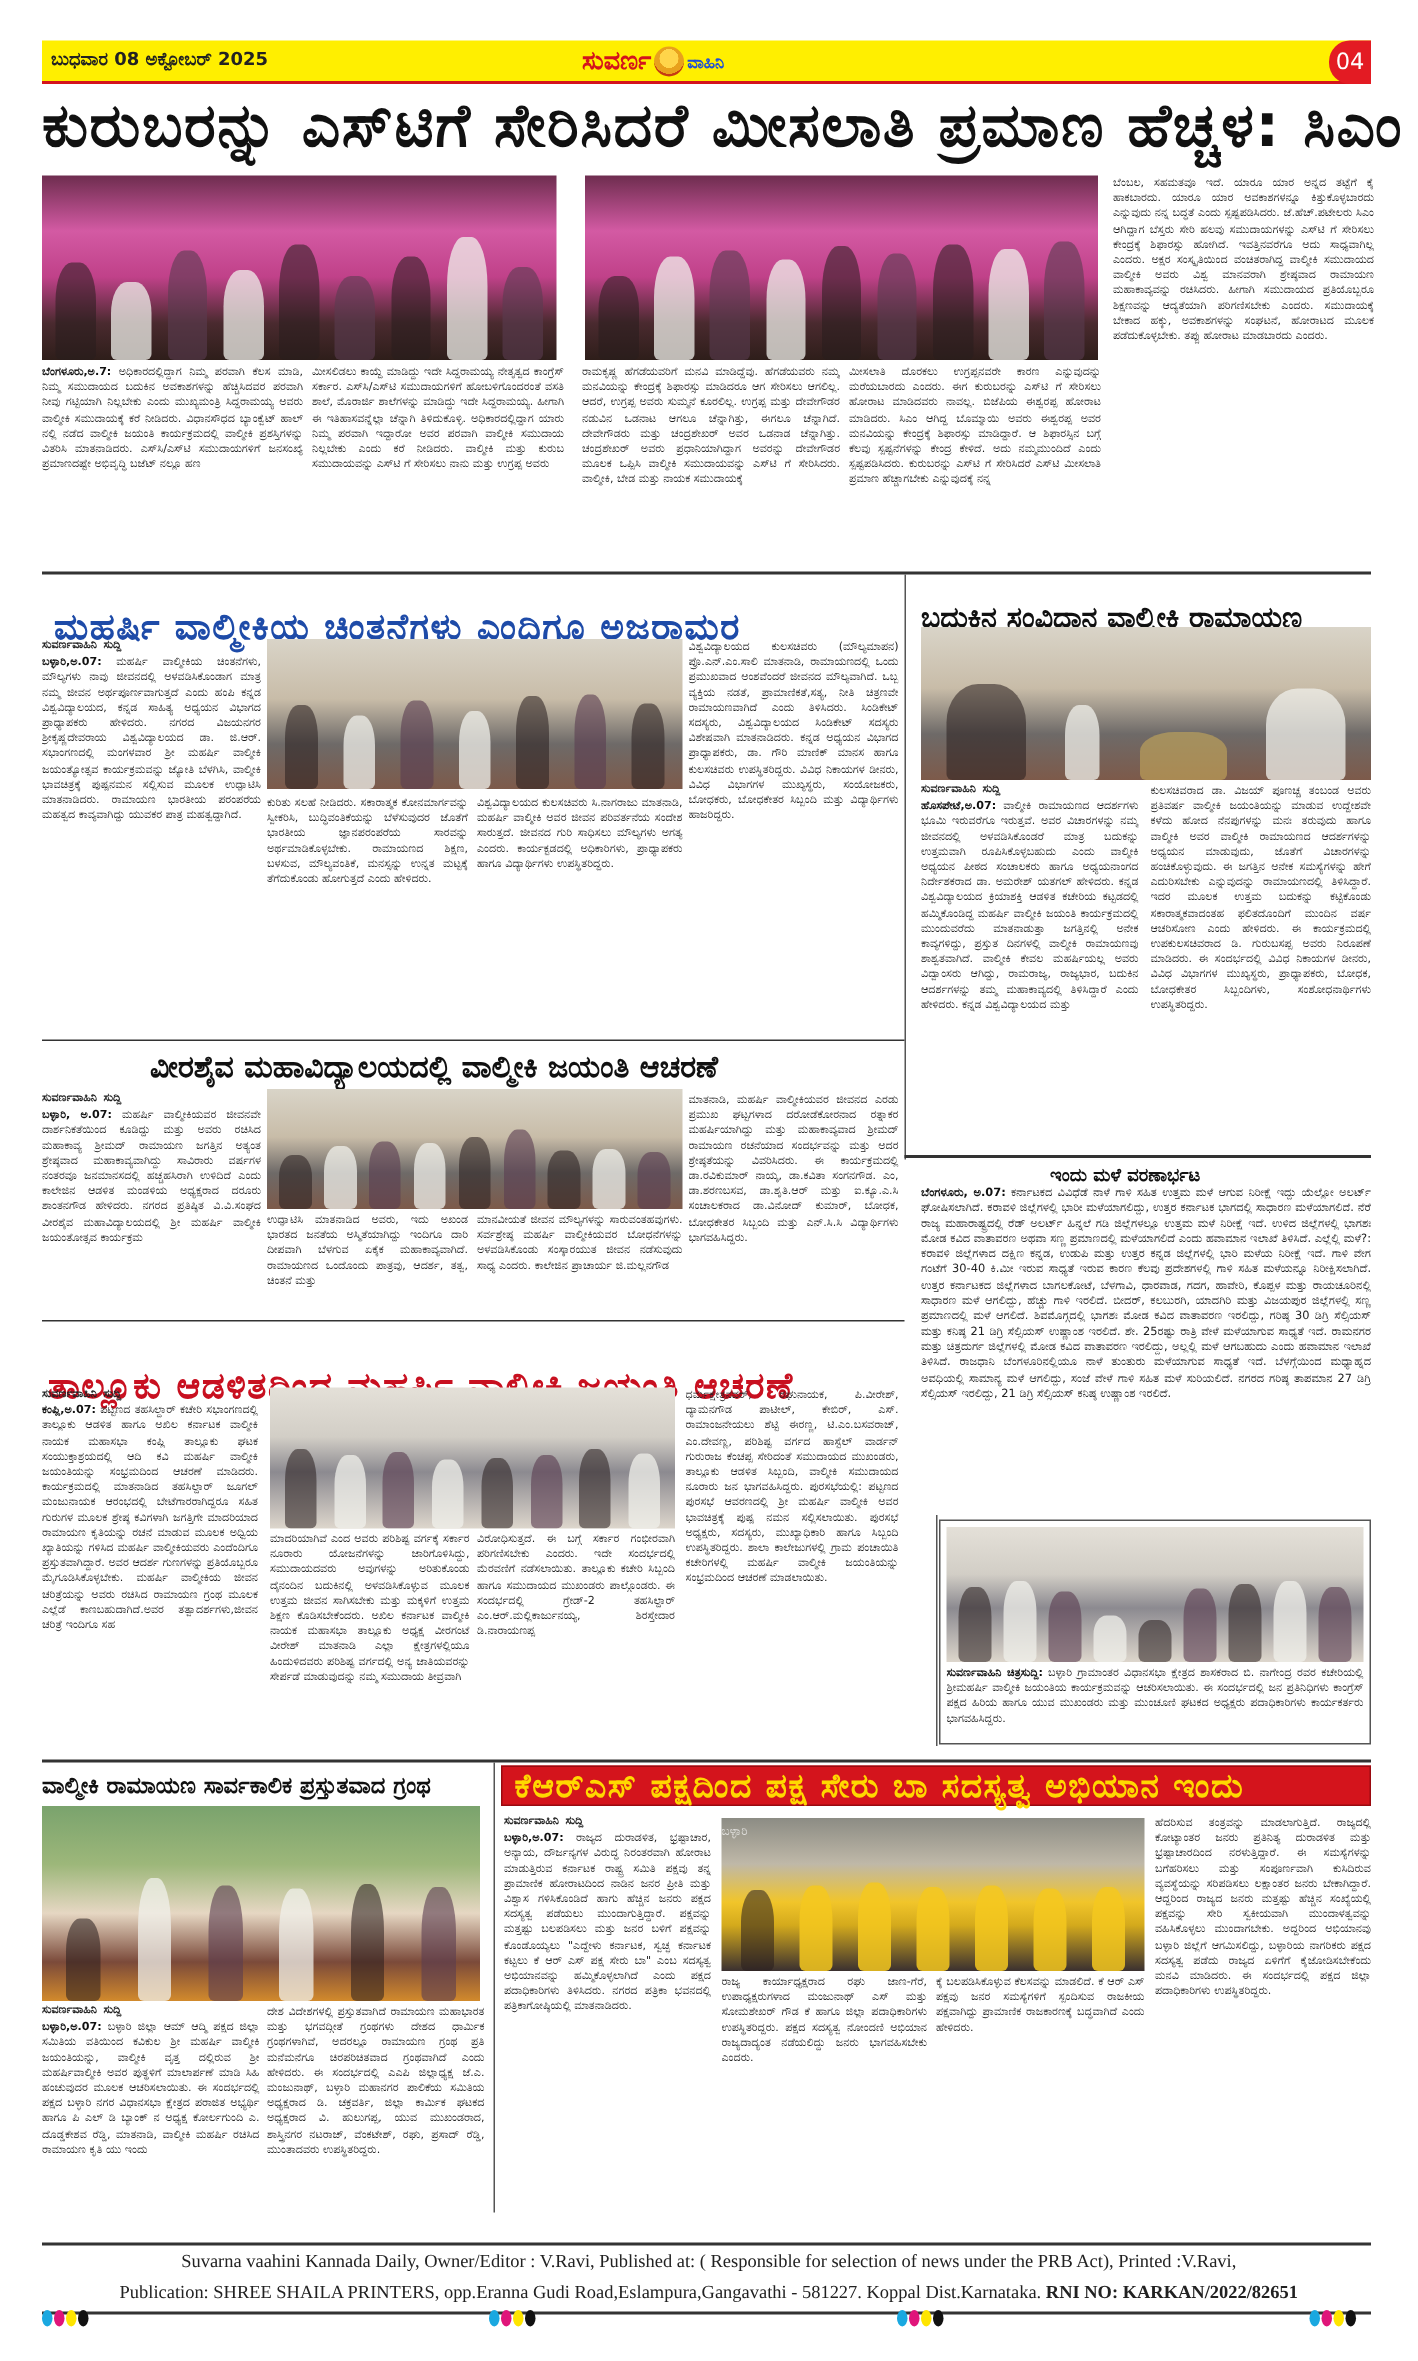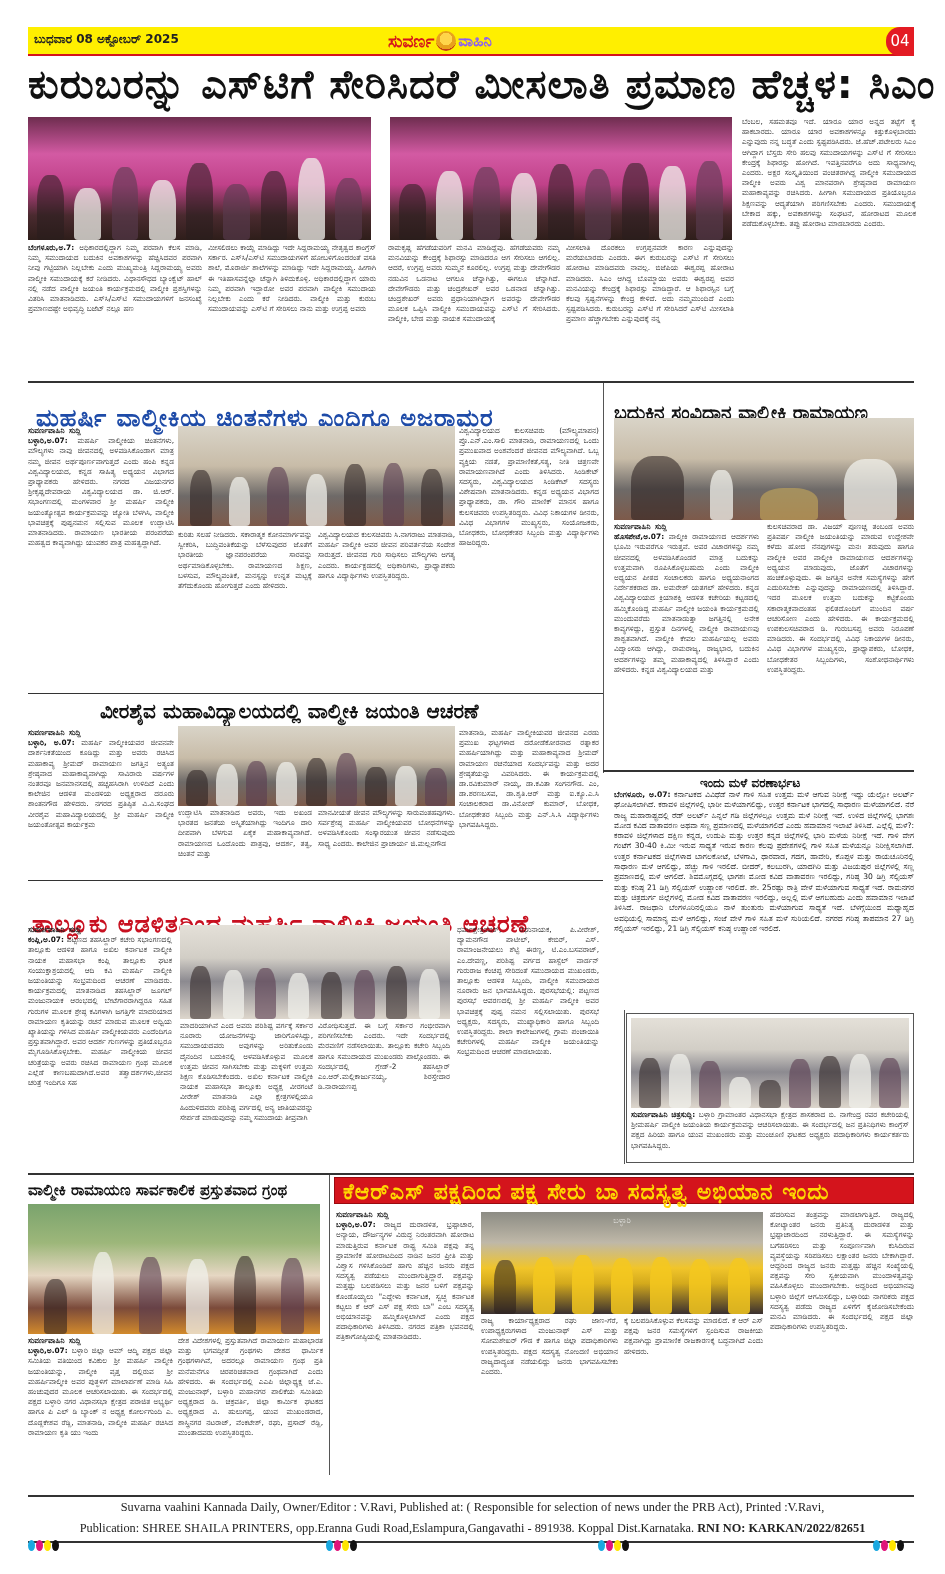--- a/index.html
+++ b/index.html
@@ -5,38 +5,38 @@
   * { box-sizing: border-box; margin: 0; padding: 0; }
   html, body { width: 945px; height: 1574px; background: #ffffff; overflow: hidden; }
   body { font-family: "DejaVu Sans", sans-serif; color: #111; position: relative; }
   .abs { position: absolute; }
 
   
   .masthead { left: 28px; top: 27px; width: 886px; height: 29px; background: #ffef00; border-bottom: 2px solid #d4141c; }
   .mh-date { left: 6px; top: 5px; font-size: 12px; font-weight: bold; color: #222; white-space: nowrap; }
   .mh-logo { left: 360px; top: 1px; height: 26px; display: flex; align-items: center; gap: 2px; }
   .mh-logo .t1 { font-size: 17px; font-weight: bold; color: #d4141c; }
-  .mh-logo .t2 { font-size: 15px; font-weight: bold; color: #8b5cf6; }
+  .mh-logo .t2 { font-size: 11px; font-weight: bold; color: #1d4ed8; }
   .mh-logo .flame { width: 20px; height: 20px; border-radius: 50%; background: radial-gradient(circle at 50% 40%, #ffd54a 0 40%, #e8a11c 41% 65%, #c63a12 66%); }
   .mh-page { left: 858px; top: 0; width: 28px; height: 29px; background: #e31b23; color: #fff; border-radius: 14px 0 0 14px; font-size: 15px; text-align: center; line-height: 29px; }
 
   .headline { left: 28px; top: 62px; width: 886px; font-size: 40px; font-weight: 900; letter-spacing: 1px; color: #111; white-space: nowrap; line-height: 44px; }
 
   
   .photo { overflow: hidden; }
   .ph-pink { background: linear-gradient(180deg, #6e2d4f 0%, #d35aa3 30%, #c04189 55%, #4a2a2f 80%, #2e1e1a 100%); }
   .ph-room { background: linear-gradient(180deg, #d9d4c8 0%, #c8bca8 40%, #6e6a68 70%, #7d5a4a 100%); }
   .ph-out { background: linear-gradient(180deg, #7aa36d 0%, #9db77a 30%, #e6d7c3 55%, #7b4a3a 80%, #d28a2c 100%); }
   .ph-yellow { background: linear-gradient(180deg, #8c8c84 0%, #bfb8a8 30%, #f1c52a 55%, #d4aa1c 70%, #3a3030 100%); }
   .ph-hall { background: linear-gradient(180deg, #e4e0d8 0%, #d2cec6 35%, #8c8a90 60%, #ddd6cc 100%); }
   .people { position: absolute; left: 0; right: 0; bottom: 0; height: 70%; display: flex; align-items: flex-end; justify-content: space-around; padding: 0 4px; }
   .person { width: 8%; background: rgba(40,30,30,0.55); border-radius: 40% 40% 4px 4px; }
   .person:nth-child(2n) { background: rgba(240,240,235,0.75); }
   .person:nth-child(3n) { background: rgba(90,60,80,0.6); }
-  .photo-label { position: absolute; left: 0; right: 0; top: 4px; text-align: center; font-size: 8px; color: rgba(255,255,255,0.7); }
+  .photo-label { position: absolute; left: 0; right: 0; top: 4px; text-align: left; font-size: 8px; color: rgba(255,255,255,0.7); }
 
   
   .col { font-size: 7.4px; line-height: 10.2px; text-align: justify; color: #222; overflow: hidden; }
   .col b { font-weight: bold; color: #111; }
   .byline { font-weight: bold; display: block; font-family: Liberation Mono, monospace; }
 
   .sec-title { white-space: nowrap; font-weight: 900; }
   .t-blue { color: #1e4ba8; font-size: 24px; letter-spacing: 1px; }
   .t-black { color: #111; font-size: 19px; }
   .t-black2 { color: #111; font-size: 15px; }
@@ -244,21 +244,21 @@
       <div class="person" style="height:79%;background:rgba(245,200,30,0.85)"></div>
   </div>
 </div>
 <div class="abs col" style="left:481px;top:1316px;width:137px;height:160px;">ರಾಜ್ಯ ಕಾರ್ಯಾಧ್ಯಕ್ಷರಾದ ರಘು ಜಾಣ-ಗೆರೆ, ಉಪಾಧ್ಯಕ್ಷರುಗಳಾದ ಮಂಜುನಾಥ್ ಎಸ್ ಮತ್ತು ಸೋಮಶೇಖರ್ ಗೌಡ ಕೆ ಹಾಗೂ ಜಿಲ್ಲಾ ಪದಾಧಿಕಾರಿಗಳು ಉಪಸ್ಥಿತರಿದ್ದರು. ಪಕ್ಷದ ಸದಸ್ಯತ್ವ ನೋಂದಣಿ ಅಭಿಯಾನ ರಾಜ್ಯದಾದ್ಯಂತ ನಡೆಯಲಿದ್ದು ಜನರು ಭಾಗವಹಿಸಬೇಕು ಎಂದರು.</div>
 <div class="abs col" style="left:624px;top:1316px;width:139px;height:160px;">ಕ್ಕೆ ಬಲಪಡಿಸಿಕೊಳ್ಳುವ ಕೆಲಸವನ್ನು ಮಾಡಲಿದೆ. ಕೆ ಆರ್ ಎಸ್ ಪಕ್ಷವು ಜನರ ಸಮಸ್ಯೆಗಳಿಗೆ ಸ್ಪಂದಿಸುವ ರಾಜಕೀಯ ಪಕ್ಷವಾಗಿದ್ದು ಪ್ರಾಮಾಣಿಕ ರಾಜಕಾರಣಕ್ಕೆ ಬದ್ಧವಾಗಿದೆ ಎಂದು ಹೇಳಿದರು.</div>
 <div class="abs col" style="left:770px;top:1210px;width:144px;height:266px;">ಹೆದರಿಸುವ ತಂತ್ರವನ್ನು ಮಾಡಲಾಗುತ್ತಿದೆ. ರಾಜ್ಯದಲ್ಲಿ ಕೋಟ್ಯಾಂತರ ಜನರು ಪ್ರತಿನಿತ್ಯ ದುರಾಡಳಿತ ಮತ್ತು ಭ್ರಷ್ಟಾಚಾರದಿಂದ ನರಳುತ್ತಿದ್ದಾರೆ. ಈ ಸಮಸ್ಯೆಗಳನ್ನು ಬಗೆಹರಿಸಲು ಮತ್ತು ಸಂಪೂರ್ಣವಾಗಿ ಕುಸಿದಿರುವ ವ್ಯವಸ್ಥೆಯನ್ನು ಸರಿಪಡಿಸಲು ಲಕ್ಷಾಂತರ ಜನರು ಬೇಕಾಗಿದ್ದಾರೆ. ಆದ್ದರಿಂದ ರಾಜ್ಯದ ಜನರು ಮತ್ತಷ್ಟು ಹೆಚ್ಚಿನ ಸಂಖ್ಯೆಯಲ್ಲಿ ಪಕ್ಷವನ್ನು ಸೇರಿ ಸ್ವಕೀಯವಾಗಿ ಮುಂದಾಳತ್ವವನ್ನು ವಹಿಸಿಕೊಳ್ಳಲು ಮುಂದಾಗಬೇಕು. ಅದ್ದರಿಂದ ಅಭಿಯಾನವು ಬಳ್ಳಾರಿ ಜಿಲ್ಲೆಗೆ ಆಗಮಿಸಲಿದ್ದು, ಬಳ್ಳಾರಿಯ ನಾಗರಿಕರು ಪಕ್ಷದ ಸದಸ್ಯತ್ವ ಪಡೆದು ರಾಜ್ಯದ ಏಳಿಗೆಗೆ ಕೈಜೋಡಿಸಬೇಕೆಂದು ಮನವಿ ಮಾಡಿದರು. ಈ ಸಂದರ್ಭದಲ್ಲಿ ಪಕ್ಷದ ಜಿಲ್ಲಾ ಪದಾಧಿಕಾರಿಗಳು ಉಪಸ್ಥಿತರಿದ್ದರು.</div>
 
 <div class="abs rule-h" style="left:28px;top:1495px;width:886px;"></div>
 <div class="abs footer-line" style="top:1500px;">Suvarna vaahini  Kannada Daily, Owner/Editor : V.Ravi, Published at: ( Responsible for selection of news under the PRB Act), Printed :V.Ravi,</div>
 <div class="abs footer-line" style="top:1521px;">
-  <span>Publication: SHREE SHAILA PRINTERS, opp.Eranna Gudi Road,Eslampura,Gangavathi - 891938. Koppal Dist.Karnataka.</span>
+  <span>Publication: SHREE SHAILA PRINTERS, opp.Eranna Gudi Road,Eslampura,Gangavathi - 581227. Koppal Dist.Karnataka.</span>
   <b>RNI NO: KARKAN/2022/82651</b>
 </div>
 <div class="abs rule-h" style="left:28px;top:1541px;width:886px;"></div>
 
 <div class="abs reg-marks" style="left:28px;top:1540px;">
   <span class="dot" style="background: rgb(26, 168, 224);"></span>
     <span class="dot" style="background: rgb(224, 21, 122);"></span>
     <span class="dot" style="background: rgb(255, 229, 0);"></span>
     <span class="dot" style="background: rgb(17, 17, 17);"></span>
 </div>

